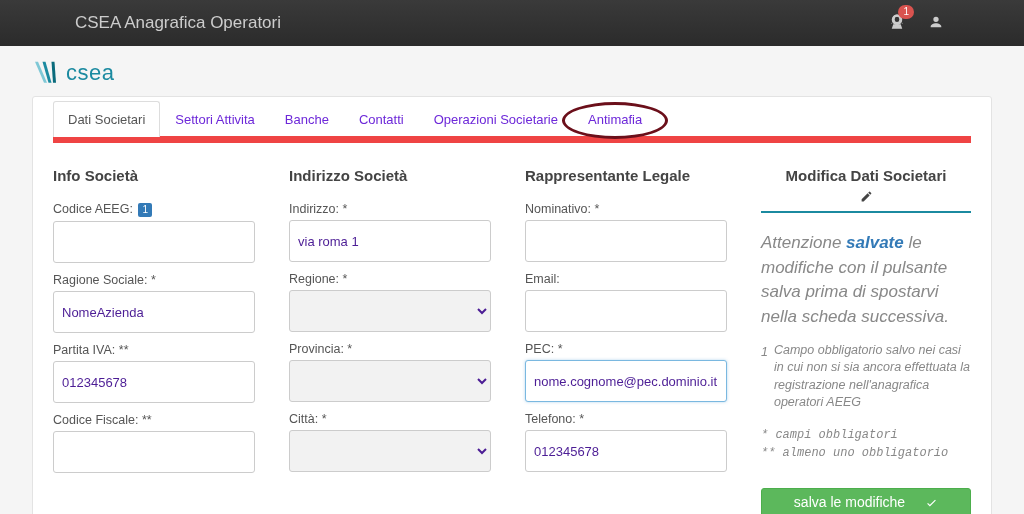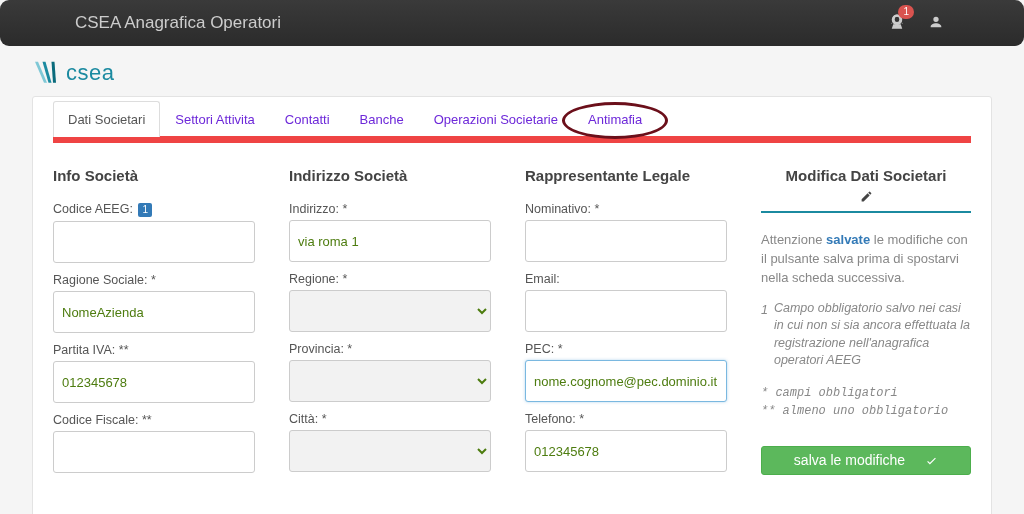--- a/index.html
+++ b/index.html
@@ -13,21 +13,20 @@
     overflow: hidden;
   }
   .topbar {
     height: 46px;
     background: linear-gradient(#3a3a3a,#2b2b2b);
     color: #bbb;
     display: flex;
     align-items: center;
     padding: 0 20px;
     position: relative;
-    border-radius: 9px;
   }
   .topbar-title {
     font-size: 17px;
     color: #ccc;
     margin-left: 55px;
   }
   .topbar-right {
     margin-left: auto;
     display: flex;
     align-items: center;
@@ -149,34 +148,35 @@
     line-height: 14px;
     margin-left: 2px;
   }
   input[type=text], select {
     width: 100%;
     height: 30px;
     border: 1px solid #ccc;
     border-radius: 3px;
     padding: 20px 8px;
     font-size: 13px;
-    color: #4d7c0f;
+    color: #4c1d95;
     background: #fff;
   }
   input.highlight {
     border-color: #7ab8e0;
     box-shadow: 0 0 3px rgba(100,170,220,0.5);
   }
   select {
     background: #f2f2f2;
     appearance: auto;
   }
 
   .side-text {
-    font-size: 13px;
+    font-size: 17px;
+    font-style: italic;
     color: #888;
     line-height: 1.45;
     margin-top: 16px;
   }
   .side-text strong { color: #337ab7; font-weight: 700; }
   .note-row {
     display: flex;
     gap: 6px;
     margin-top: 12px;
     font-size: 12.5px;
@@ -244,22 +244,22 @@
         <path d="M26 2 L28 30 L32 30 L30 2 Z" fill="#0a6b7c"></path>
       </svg>
       <span class="logo-text">csea</span>
     </div>
   </div>
 
   <div class="panel">
     <div class="tabs">
       <div class="tab active">Dati Societari</div>
       <div class="tab">Settori Attivita</div>
+      <div class="tab">Banche</div>
       <div class="tab">Contatti</div>
-      <div class="tab">Banche</div>
       <div class="tab">Operazioni Societarie</div>
       <div class="tab" style="position:relative;">
         <span>Antimafia</span>
         <span class="tab-circle"></span>
       </div>
     </div>
 
     <div class="cols">
 
       <div class="col-form">

